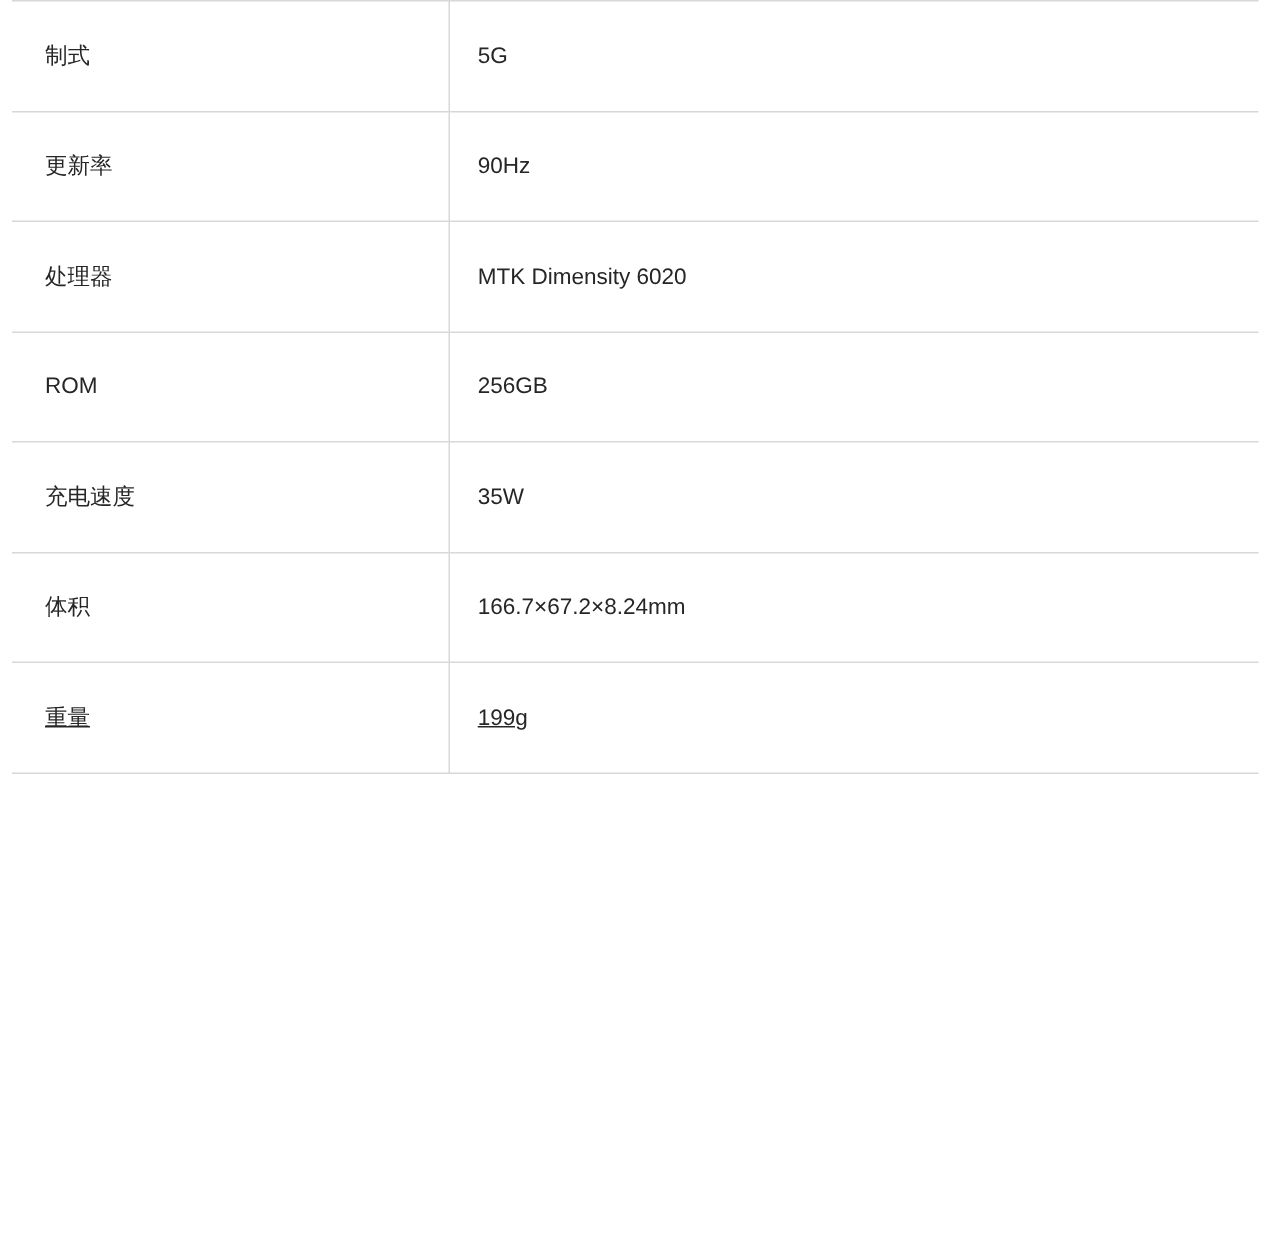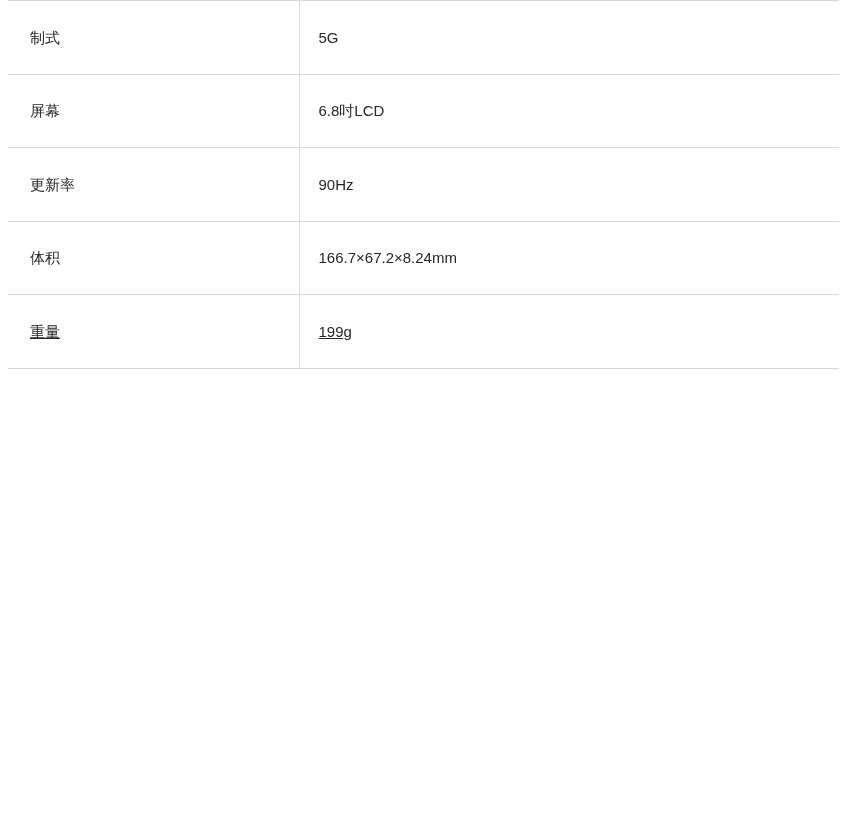--- a/index.html
+++ b/index.html
@@ -55,26 +55,34 @@
   <colgroup>
     <col class="label-col">
     <col class="value-col">
   </colgroup>
   <tbody>
     <tr>
       <td class="label-cell">制式</td>
       <td class="value-cell">5G</td>
     </tr>
     <tr>
-      <td class="label-cell">屏幕</td>
-      <td class="value-cell">6.8吋LCD</td>
+      <td class="label-cell">更新率</td>
+      <td class="value-cell">90Hz</td>
     </tr>
     <tr>
-      <td class="label-cell">更新率</td>
-      <td class="value-cell">90Hz</td>
+      <td class="label-cell">处理器</td>
+      <td class="value-cell">MTK Dimensity 6020</td>
+    </tr>
+    <tr>
+      <td class="label-cell">ROM</td>
+      <td class="value-cell">256GB</td>
+    </tr>
+    <tr>
+      <td class="label-cell">充电速度</td>
+      <td class="value-cell">35W</td>
     </tr>
     <tr>
       <td class="label-cell">体积</td>
       <td class="value-cell">166.7×67.2×8.24mm</td>
     </tr>
     <tr>
       <td class="label-cell">重量</td>
       <td class="value-cell">199g</td>
     </tr>
   </tbody>

